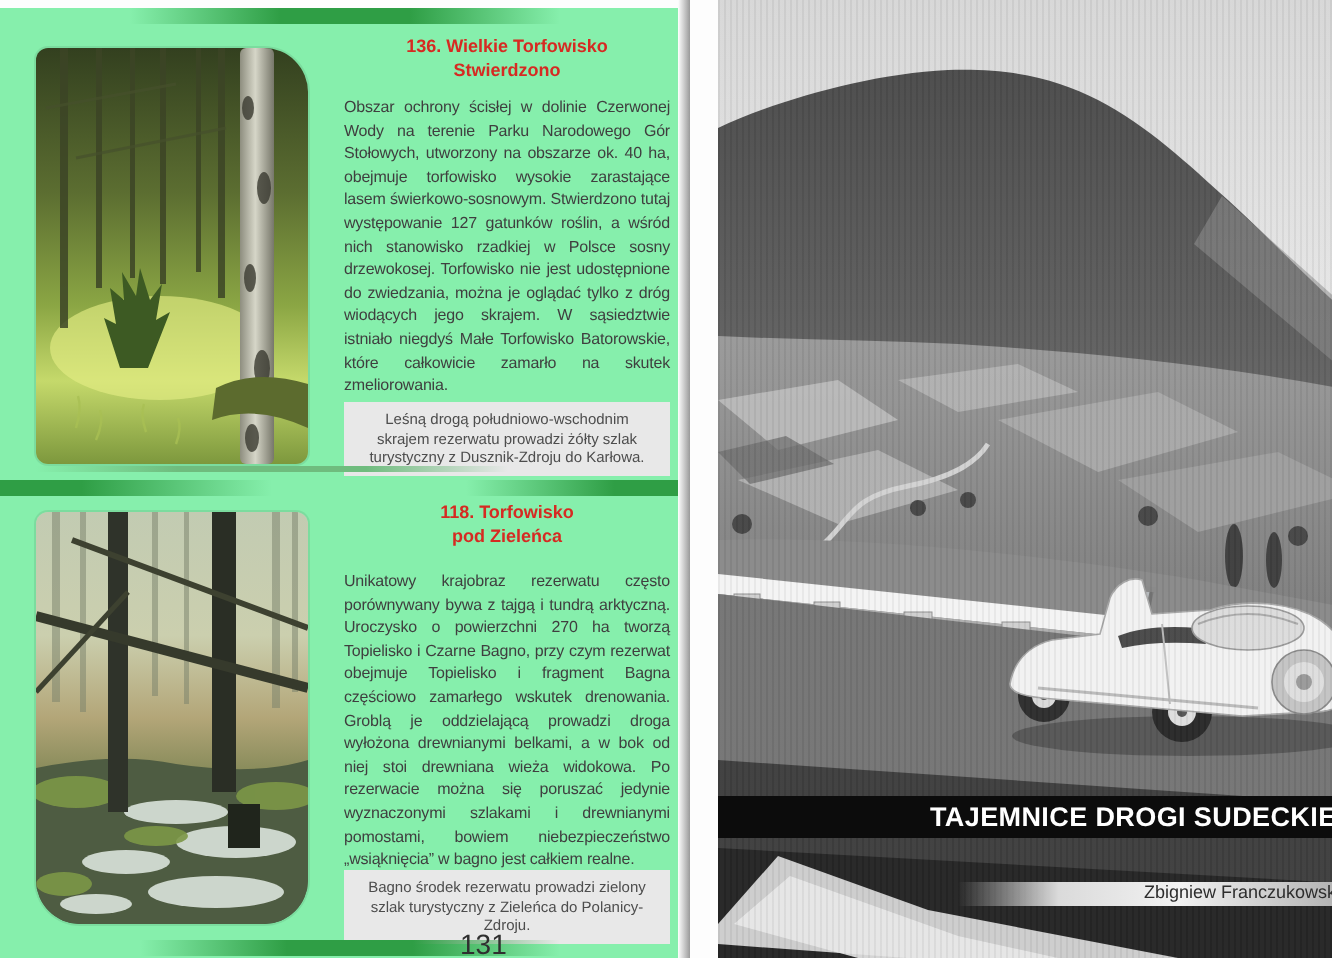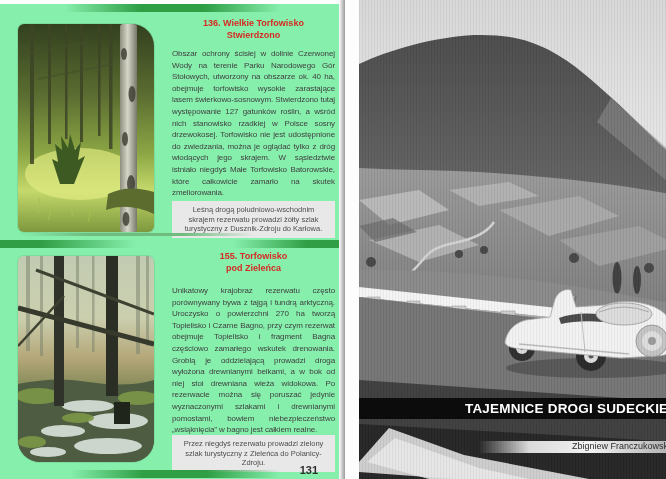--- a/index.html
+++ b/index.html
@@ -28,22 +28,22 @@
     color:#d62a22;font-size:9px;font-weight:bold;line-height:11.5px;margin:0;}
   .t136{top:14px;} .t137{top:247px;}
   .col-title span{display:block;}
   .col-body{position:absolute;left:172px;width:163px;margin:0;
     color:#3f3f3f;font-size:8px;line-height:11.6px;text-align:justify;letter-spacing:-0.1px;}
   .b136{top:44px;} .b137{top:281px;}
   .tip{position:absolute;left:172px;width:163px;background:#e8e8e8;
     display:flex;align-items:flex-start;justify-content:center;box-sizing:border-box;
     padding:4px 10px;text-align:center;color:#4d4d4d;font-size:7.5px;line-height:9.5px;}
   .tip1{top:197px;min-height:31px;} .tip2{top:431px;min-height:31px;}
-  .page-number{position:absolute;left:230px;top:460px;width:88px;text-align:right;
-    font-size:11px;font-weight:700;color:#2f2f2f;}
+  .page-number{position:absolute;left:230px;top:460px;width:88px;
+    font-size:14px;font-weight:400;color:#2f2f2f;}
   
   .spine{position:absolute;left:339px;top:0;width:6px;height:479px;
     background:linear-gradient(90deg,#ffffff 0%,#b9b9b9 70%,#9a9a9a 100%);}
   
   .page-right{position:absolute;left:359px;top:0;width:321px;height:479px;overflow:hidden;background:#ec4899;}
   .page-right svg{display:block;width:100%;height:100%;}
   .grain{position:absolute;left:0;top:0;width:100%;height:100%;pointer-events:none;
     background:repeating-linear-gradient(90deg,rgba(0,0,0,0.05) 0 1px,rgba(255,255,255,0.02) 1px 3px);}
   .cover-title-bar{position:absolute;left:0;top:398px;width:321px;height:21px;background:#0c0c0c;
     display:flex;align-items:center;justify-content:flex-end;box-sizing:border-box;padding-right:4px;}
@@ -118,21 +118,21 @@
     <p class="col-body b136">Obszar ochrony ścisłej w dolinie Czerwonej Wody na terenie Parku Narodowego Gór Stołowych, utworzony na obszarze ok. 40 ha, obejmuje torfowisko wysokie zarastające lasem świerkowo-sosnowym. Stwierdzono tutaj występowanie 127 gatunków roślin, a wśród nich stanowisko rzadkiej w Polsce sosny drzewokosej. Torfowisko nie jest udostępnione do zwiedzania, można je oglądać tylko z dróg wiodących jego skrajem. W sąsiedztwie istniało niegdyś Małe Torfowisko Batorowskie, które całkowicie zamarło na skutek zmeliorowania.</p>
     <div class="tip tip1">
       <span>Leśną drogą południowo-wschodnim skrajem rezerwatu prowadzi żółty szlak turystyczny z Dusznik-Zdroju do Karłowa.</span>
     </div>
 
     <div class="bar bar-mid-line"></div>
     <div class="bar bar-mid-left"></div>
     <div class="bar bar-mid-right"></div>
 
     <h3 class="col-title t137">
-      <span>155. Torfowisko</span>
+      <span>118. Torfowisko</span>
       <span>pod Zieleńca</span>
     </h3>
 
     <figure class="photo photo-bog">
       <svg viewBox="0 0 136 206" preserveAspectRatio="none">
         <defs>
           <linearGradient id="bbg" x1="0" y1="0" x2="0" y2="1">
             <stop offset="0" stop-color="#c2cbb2"></stop>
               <stop offset="0.3" stop-color="#cbcfae"></stop>
             <stop offset="0.5" stop-color="#b3a678"></stop>
@@ -167,21 +167,21 @@
         <rect x="36" y="0" width="10" height="150" fill="#2f332a"></rect>
         <rect x="88" y="0" width="12" height="140" fill="#2a2e25"></rect>
         <path d="M0 52 L136 88" stroke="#363a2c" stroke-width="5" fill="none"></path>
         <path d="M18 14 L136 58" stroke="#3d4130" stroke-width="3" fill="none"></path>
         <path d="M46 40 L0 90" stroke="#3d4130" stroke-width="2.5" fill="none"></path>
       </svg>
     </figure>
 
     <p class="col-body b137">Unikatowy krajobraz rezerwatu często porównywany bywa z tajgą i tundrą arktyczną. Uroczysko o powierzchni 270 ha tworzą Topielisko i Czarne Bagno, przy czym rezerwat obejmuje Topielisko i fragment Bagna częściowo zamarłego wskutek drenowania. Groblą je oddzielającą prowadzi droga wyłożona drewnianymi belkami, a w bok od niej stoi drewniana wieża widokowa. Po rezerwacie można się poruszać jedynie wyznaczonymi szlakami i drewnianymi pomostami, bowiem niebezpieczeństwo „wsiąknięcia” w bagno jest całkiem realne.</p>
     <div class="tip tip2">
-      <span>Przez niegdyś rezerwatu prowadzi zielony szlak turystyczny z Zieleńca do Polanicy-Zdroju.</span>
+      <span>Bagno środek rezerwatu prowadzi zielony szlak turystyczny z Zieleńca do Polanicy-Zdroju.</span>
     </div>
 
     <div class="bar bar-bottom"></div>
     <div class="page-number">131</div>
   </div>
 
   <div class="spine"></div>
 
   <div class="page-right">
     <svg viewBox="0 0 321 479" preserveAspectRatio="none">

